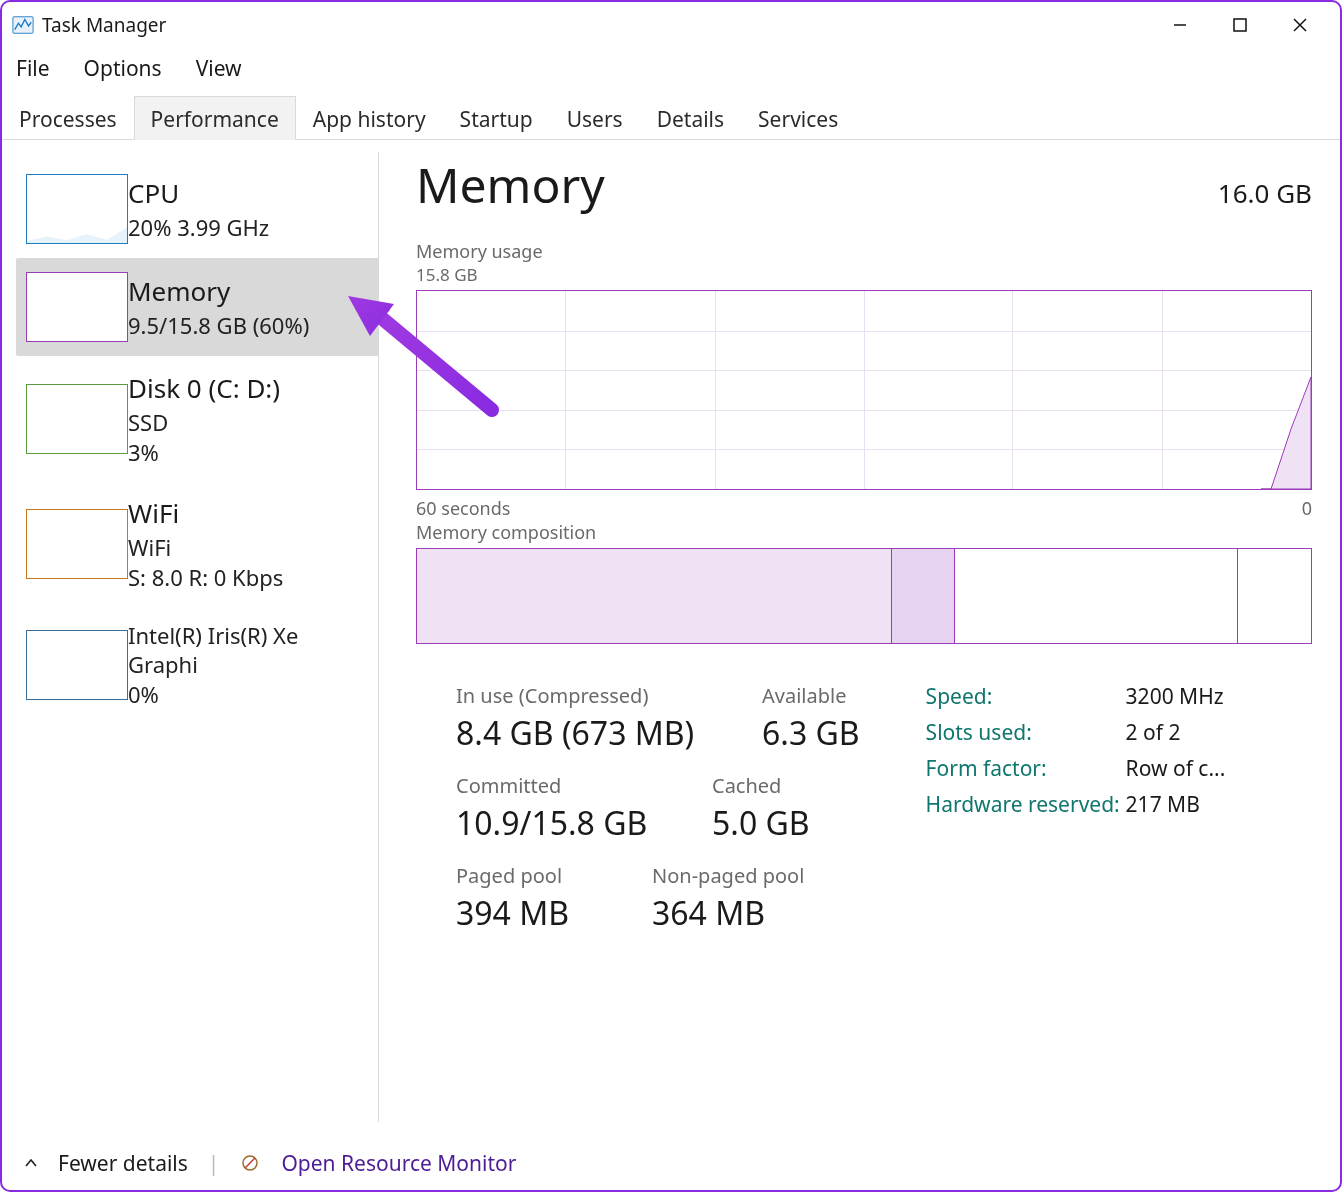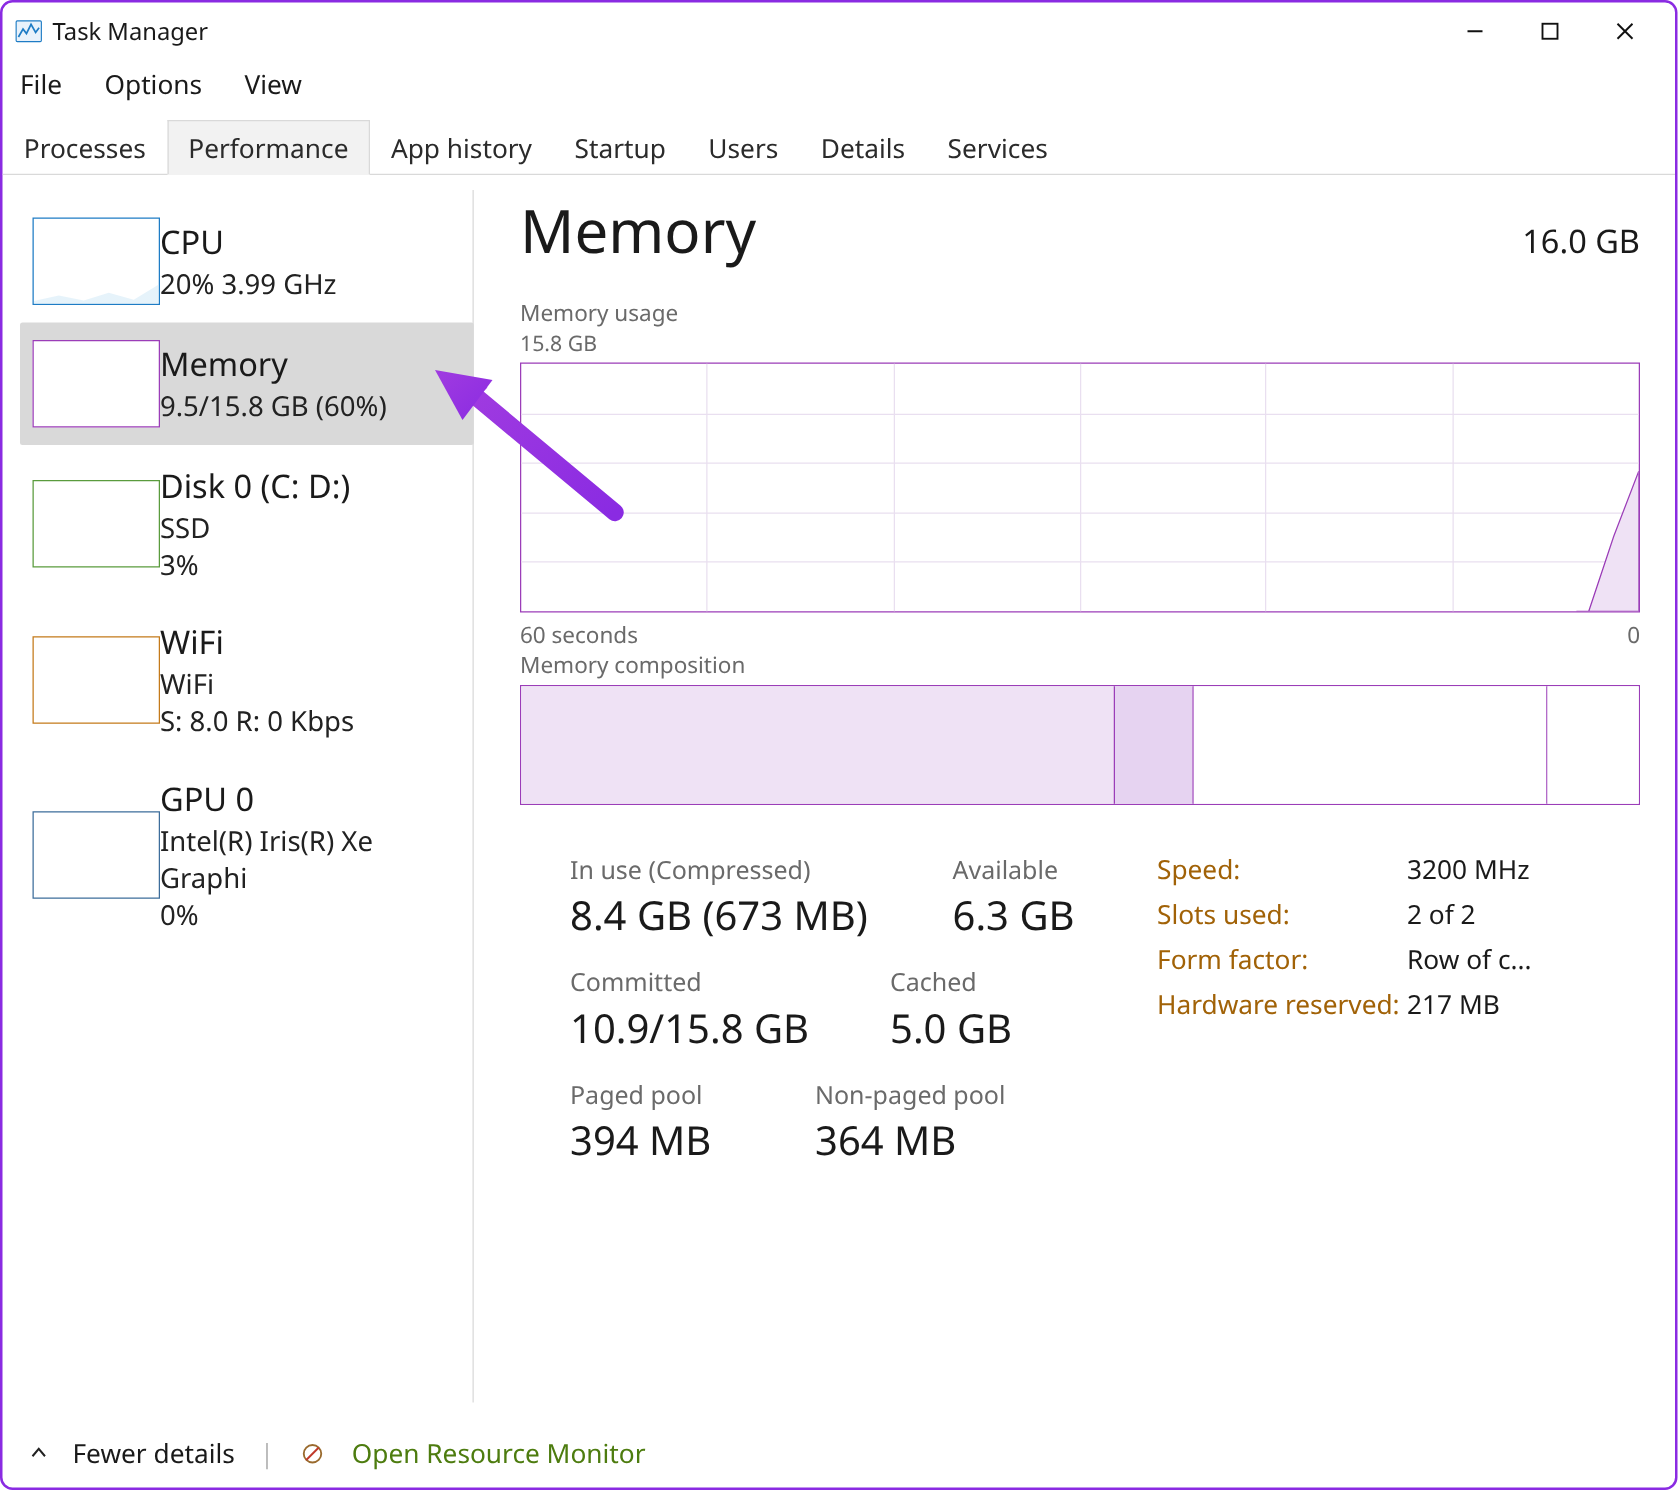--- a/index.html
+++ b/index.html
@@ -65,28 +65,28 @@
   .comp-graph .seg3 { background:#ffffff; border-right:1px solid #9b3db8; }
   .comp-graph .seg4 { background:#ffffff; }
 
   
   .stats { display:flex; gap: 46px; margin-left: 40px; }
   .stat-block { margin-bottom: 18px; margin-right: 20px; }
   .stat-block .lbl { font-size: 20px; color:#6a6a6a; margin-bottom: 2px; }
   .stat-block .val { font-size: 32px; color:#1a1a1a; }
   .kv-col { font-size: 21px; }
   .kv-col .row { display:flex; margin-bottom: 8px; }
-  .kv-col .k { width: 200px; color:#a16207; }
+  .kv-col .k { width: 200px; color:#0f766e; }
   .kv-col .v { }
 
   
   .bottombar { position: absolute; left:0; right:0; bottom:0; height:54px; display:flex; align-items:center; padding: 0 22px; font-size: 21px; gap: 20px; }
   .bottombar .chev { font-size: 18px; }
   .bottombar .sep { color:#bbb; }
-  .bottombar a { color:#4d7c0f; text-decoration: none; text-align: right; }
+  .bottombar a { color:#4c1d95; text-decoration: none; text-align: right; }
   .res-icon { display:inline-flex; width:22px; height:22px; align-items:center; justify-content:center; }
 
   
   .arrow-overlay { position:absolute; left: 340px; top: 278px; pointer-events:none; z-index: 50; }
 </style>
 </head>
 <body>
 
 <div class="titlebar">
   <span class="app-icon">
@@ -165,21 +165,20 @@
       <div class="side-text">
         <div class="h">WiFi</div>
         <div class="sub">WiFi</div>
         <div class="sub">S: 8.0  R: 0 Kbps</div>
       </div>
     </div>
 
     <div class="side-item">
       <div class="side-thumb gpu"></div>
       <div class="side-text">
-        <div class="h">GPU 0</div>
         <div class="sub">Intel(R) Iris(R) Xe Graphi</div>
         <div class="sub">0%</div>
       </div>
     </div>
 
   </div>
 
   <div class="detail">
     <div class="detail-head">
       <h1>Memory</h1>

